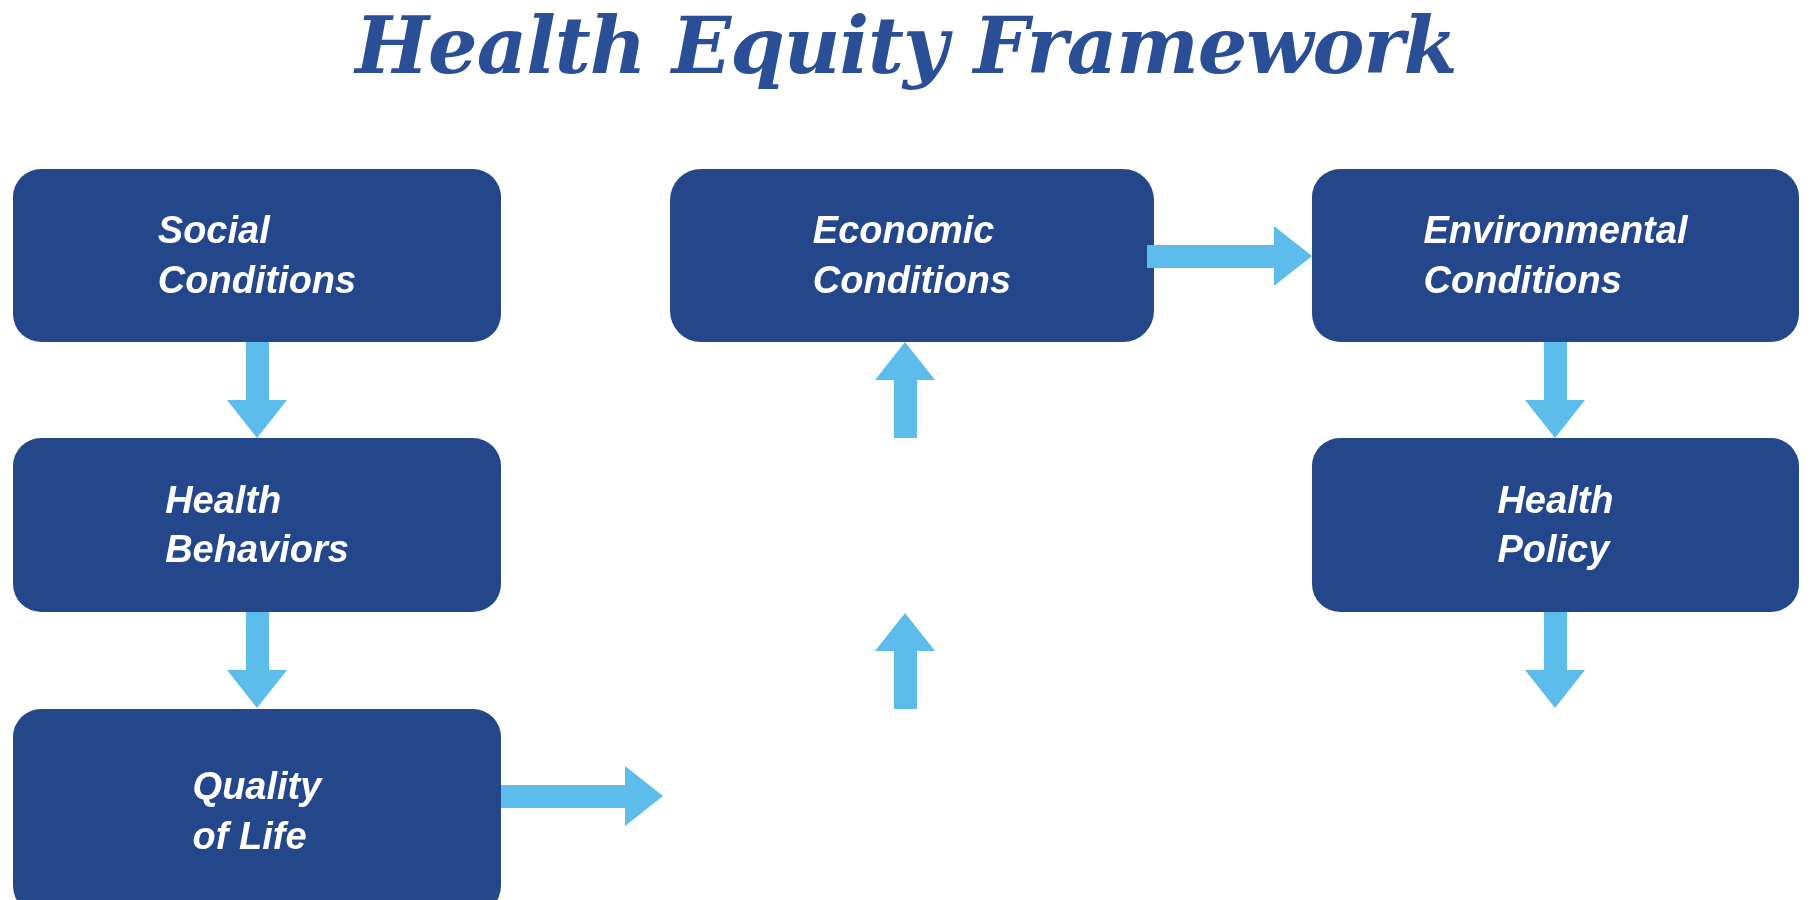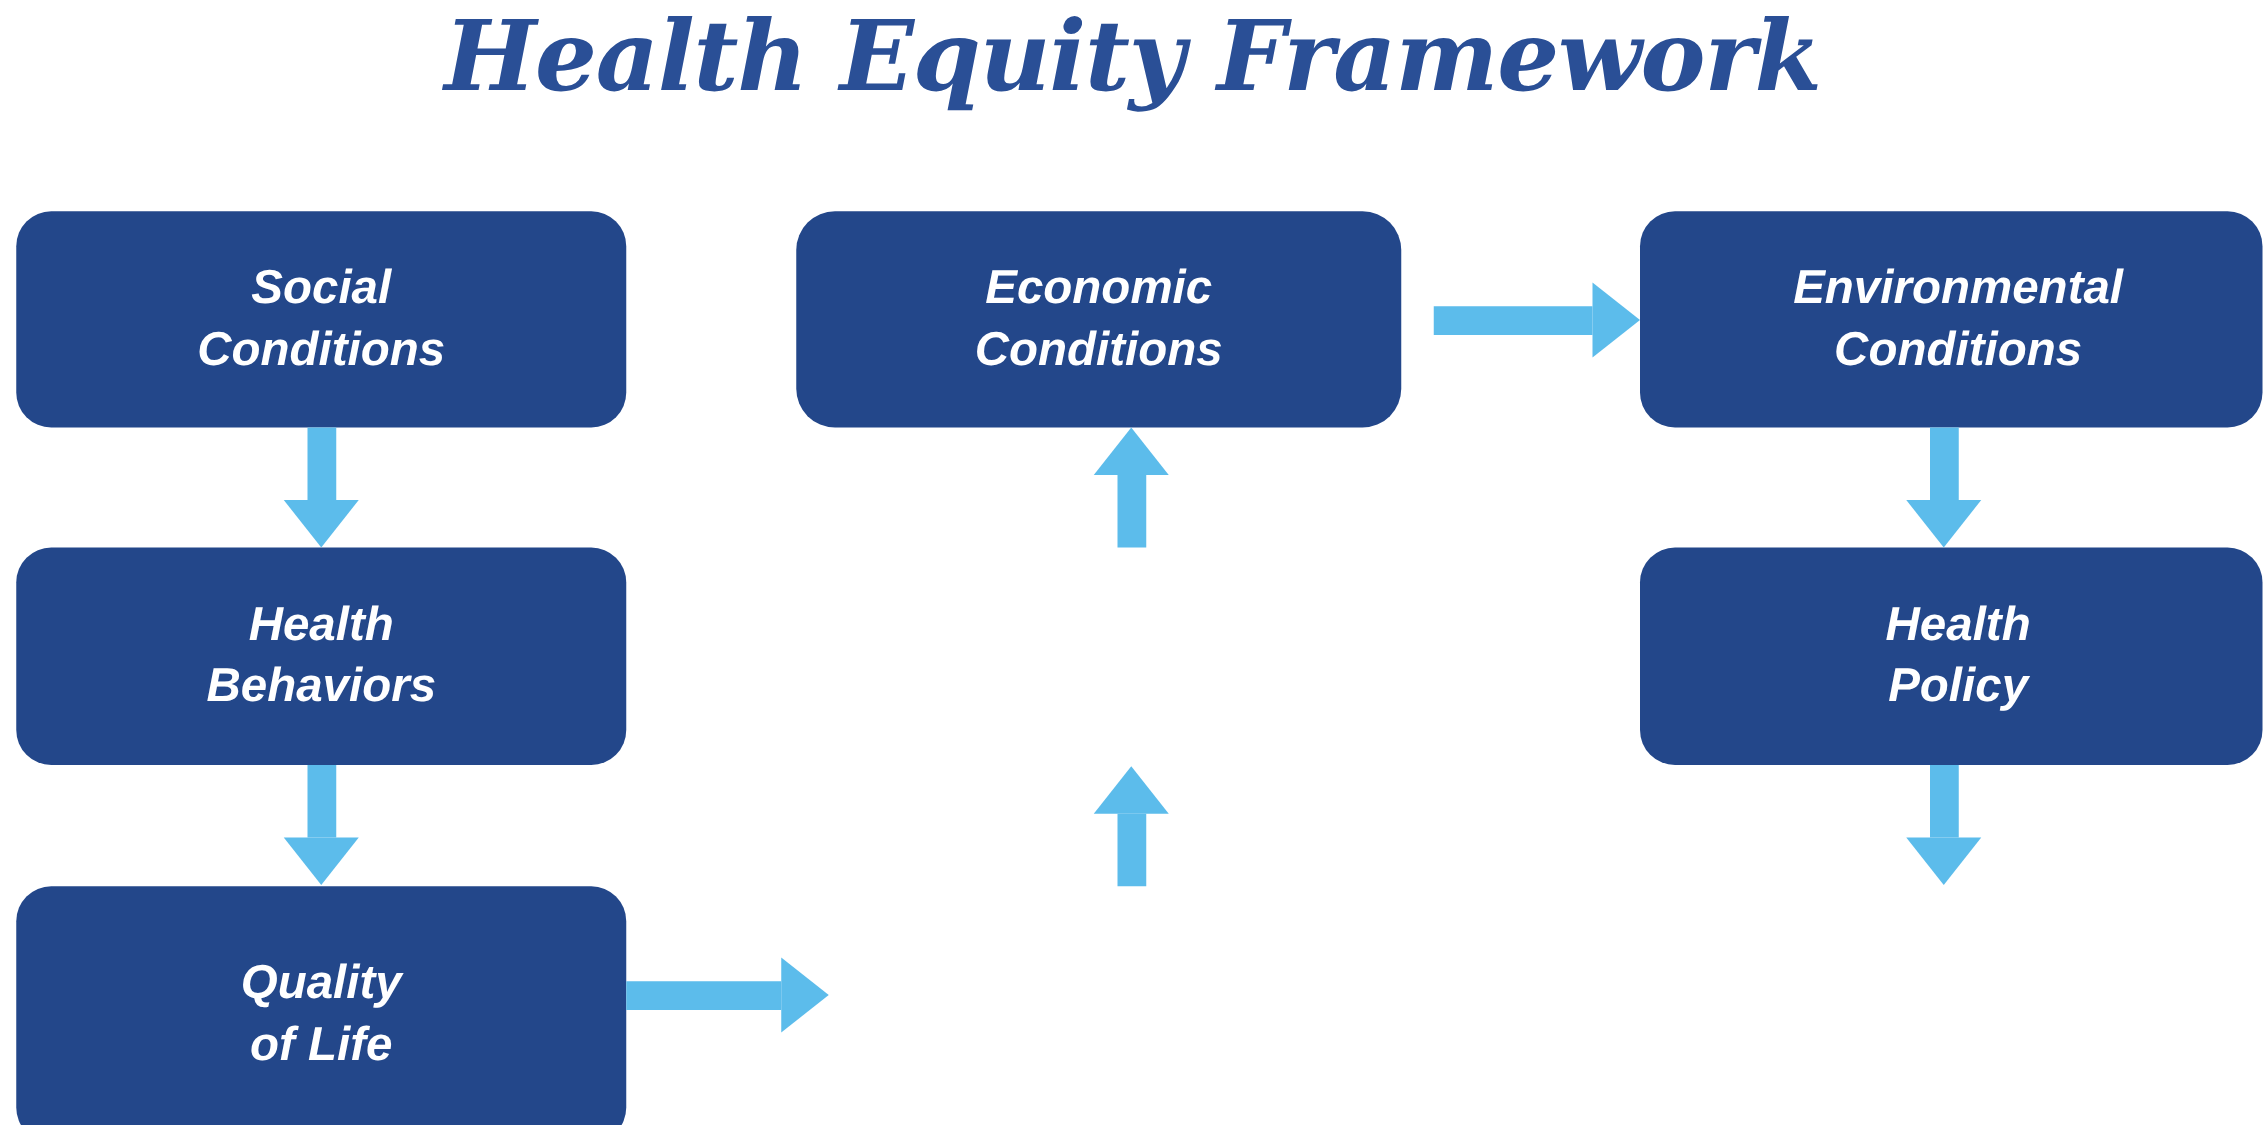--- a/index.html
+++ b/index.html
@@ -34,34 +34,34 @@
   }
 
   
   .node {
     position: absolute;
     background: #23478a;
     border-radius: 28px;
     display: flex;
     align-items: center;
     justify-content: center;
-    text-align: center;
+    text-align: left;
   }
   .node-label {
     color: #ffffff;
     font-weight: bold;
     font-size: 38px;
     line-height: 1.3;
     white-space: pre-line;
   }
 
   
   .col1 { left: 13px;   width: 488px; }
-  .col2 { left: 637px;  width: 484px; border-radius: 31px; }
-  .col3 { left: 1312px; width: 487px; padding-left: 11px; }
+  .col2 { left: 670px;  width: 484px; border-radius: 31px; }
+  .col3 { left: 1312px; width: 487px; }
   .row1 { top: 169px; height: 173px; }
   .row2 { top: 438px; height: 174px; }
   .row3 { top: 709px; height: 205px; }
 
   
   .arrow { position: absolute; display: flex; }
   .arrow-v { flex-direction: column; align-items: center; width: 60px; height: 96px; }
   .arrow-h { flex-direction: row; align-items: center; height: 60px; }
   .shaft-v { width: 23px; flex: 1; background: #5cbceb; }
   .shaft-h { height: 23px; flex: 1; background: #5cbceb; }

